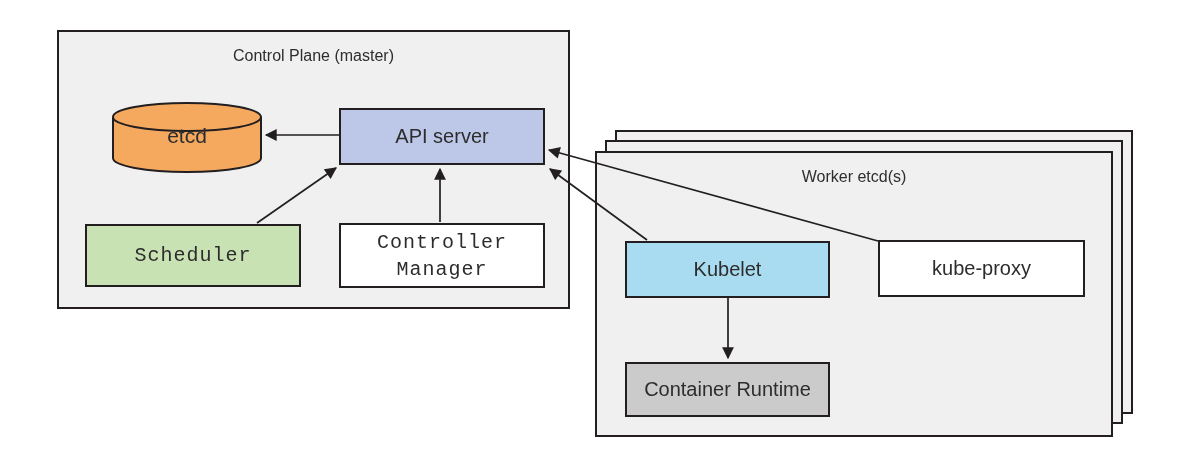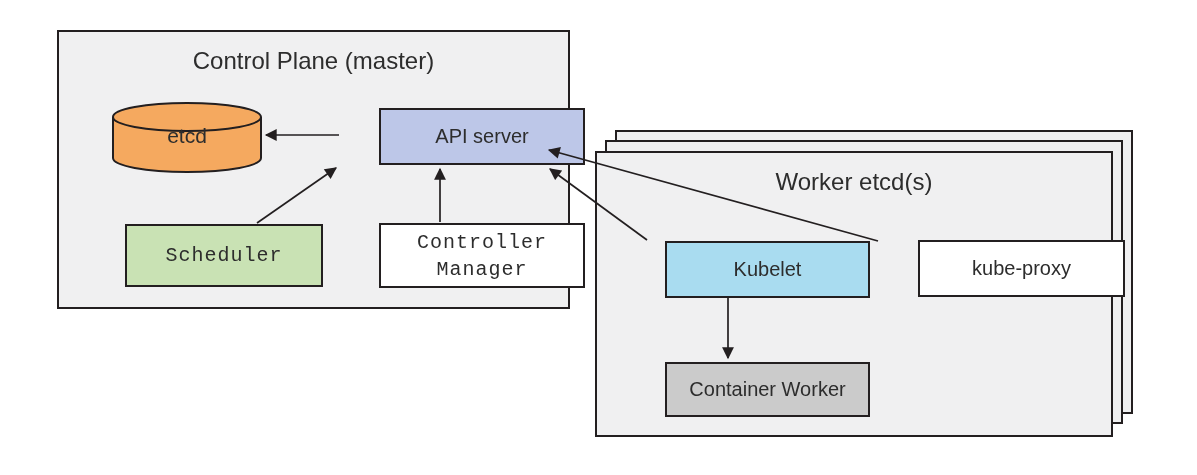--- a/index.html
+++ b/index.html
@@ -15,50 +15,49 @@
   .group-box {
     position: absolute;
     background: #f0f0f1;
     border: 2px solid #231f20;
     box-sizing: border-box;
   }
   .group-title {
     position: absolute;
     width: 100%;
     text-align: center;
-    font-size: 24px;
+    font-size: 16px;
     color: #2d2d2d;
   }
   .node {
     position: absolute;
     border: 2px solid #231f20;
     box-sizing: border-box;
     display: flex;
     align-items: center;
     justify-content: center;
     text-align: center;
     font-size: 20px;
     color: #2d2d2d;
-    margin-left: 40px;
   }
   .node.mono {
     font-family: "Liberation Mono", "DejaVu Sans Mono", monospace;
     letter-spacing: 1px;
     line-height: 1.35;
   }
   #cp-box      { left: 57px;  top: 30px;  width: 513px; height: 279px; }
   #cp-title    { top: 47px; left: 57px; width: 513px; }
 
   #worker-back  { left: 615px; top: 130px; width: 518px; height: 284px; }
   #worker-mid   { left: 605px; top: 140px; width: 518px; height: 284px; }
   #worker-front { left: 595px; top: 151px; width: 518px; height: 286px; }
   #worker-title { top: 168px; left: 595px; width: 518px; }
 
   #api-server         { left: 339px; top: 108px; width: 206px; height: 57px; }
-  #scheduler          { left: 85px;  top: 224px; width: 198px; height: 63px; }
+  #scheduler          { left: 85px;  top: 224px; width: 216px; height: 63px; }
   #controller-manager { left: 339px; top: 223px; width: 206px; height: 65px; padding: 0 28px; }
   #kubelet            { left: 625px; top: 241px; width: 205px; height: 57px; }
   #kube-proxy         { left: 878px; top: 240px; width: 207px; height: 57px; }
   #container-runtime  { left: 625px; top: 362px; width: 205px; height: 55px; }
 
   #etcd-svg   { position: absolute; left: 110px; top: 98px; }
   #etcd-label {
     position: absolute; left: 110px; top: 122px; width: 154px; height: 28px;
     line-height: 28px; text-align: center; font-size: 21px;
   }
@@ -96,21 +95,21 @@
     <span>Controller Manager</span>
   </div>
 
   <div class="node" id="kube-proxy" style="background-color: rgb(255, 255, 255);">
     <span>kube-proxy</span>
   </div>
   <div class="node" id="kubelet" style="background-color: rgb(169, 220, 240);">
     <span>Kubelet</span>
   </div>
   <div class="node" id="container-runtime" style="background-color: rgb(203, 203, 203);">
-    <span>Container Worker</span>
+    <span>Container Runtime</span>
   </div>
 
   <svg id="edge-layer">
     <defs>
       <marker id="arrow" viewBox="0 0 10 10" refX="9" refY="5" markerWidth="8" markerHeight="7" orient="auto">
         <path d="M 0 0 L 10 5 L 0 10 z" fill="#231f20"></path>
       </marker>
     </defs>
     <line x1="339" y1="135" x2="266" y2="135" stroke="#231f20" stroke-width="1.7" marker-end="url(#arrow)"></line>
     <line x1="257" y1="223" x2="336" y2="168" stroke="#231f20" stroke-width="1.7" marker-end="url(#arrow)"></line>

